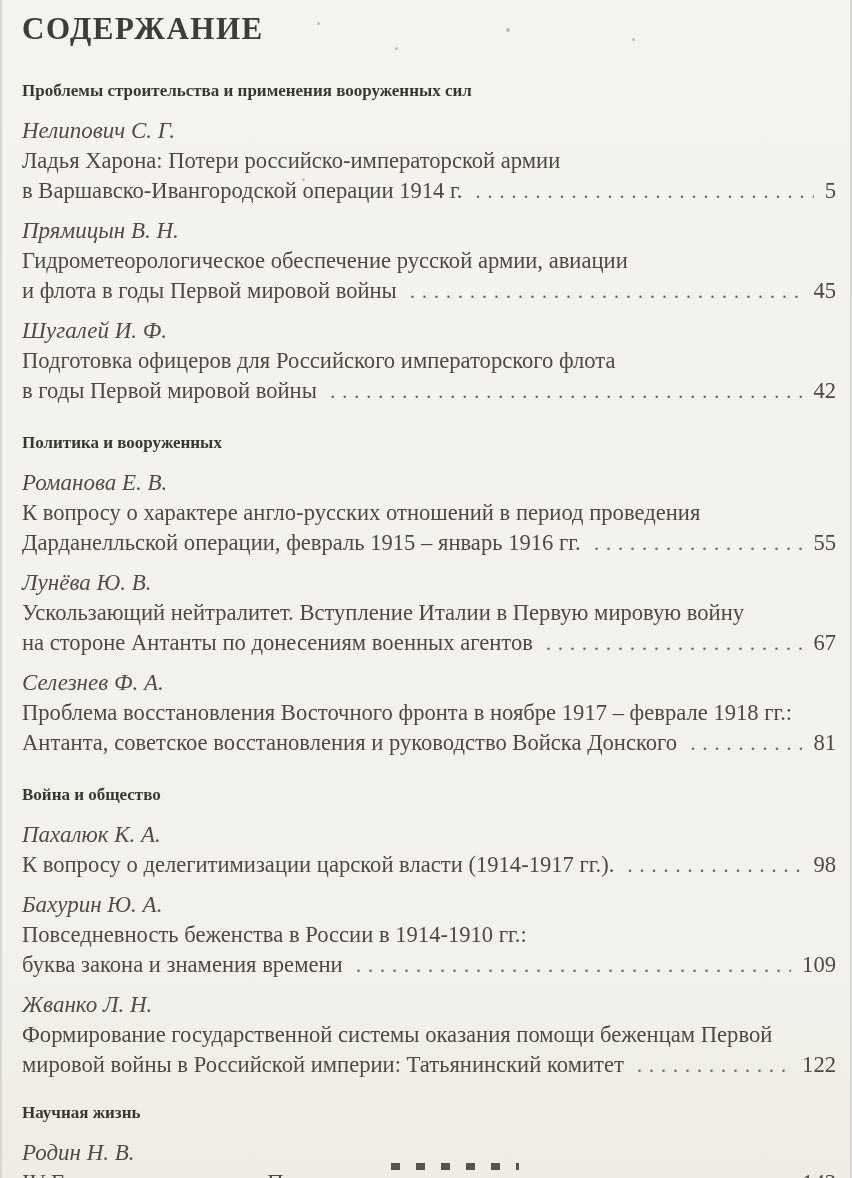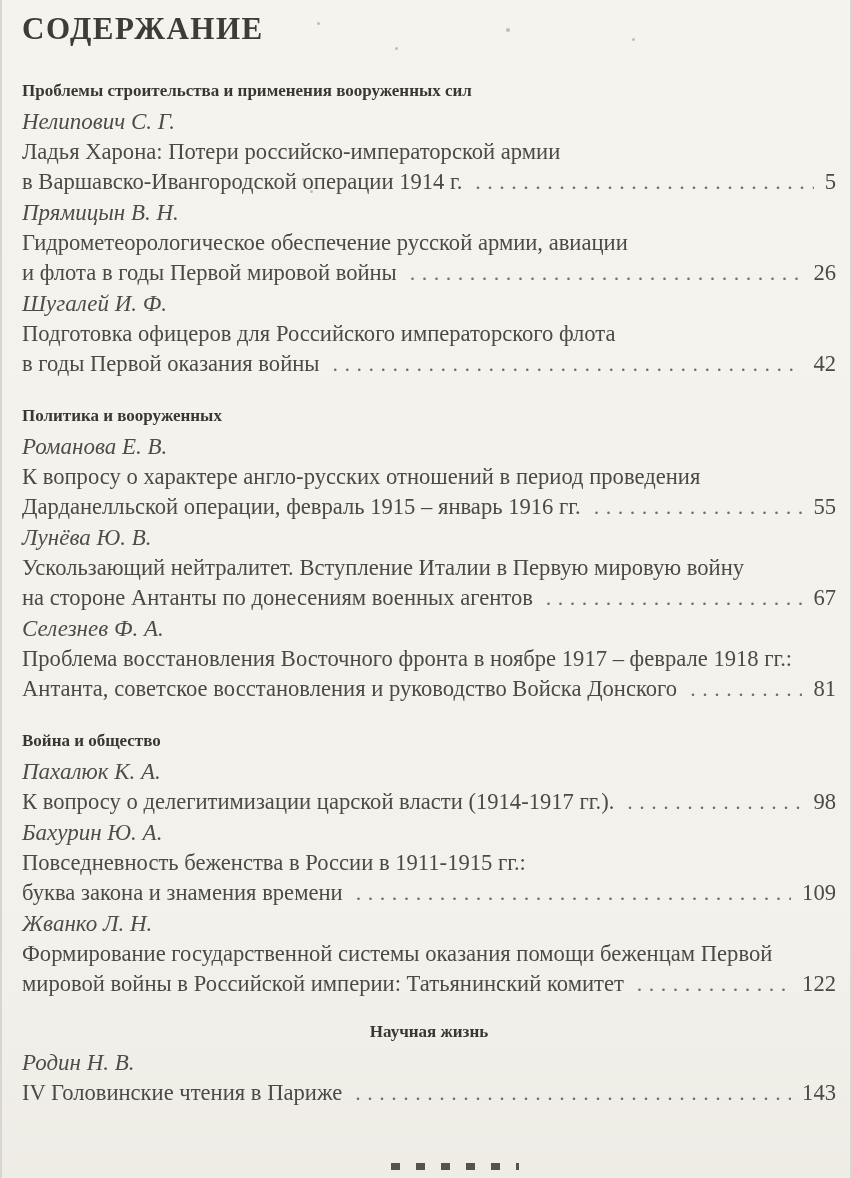--- a/index.html
+++ b/index.html
@@ -19,22 +19,22 @@
     font-weight:bold; letter-spacing:1.5px;
     color:#3d3c36;
   }
   .section-heading {
     margin:22px 0 0 0;
     font-size:17px; line-height:30px;
     font-weight:bold; color:#393830;
     white-space:nowrap;
   }
   #toc section:first-child .section-heading { margin-top:30px; }
-  #toc section:last-child  .section-heading { margin-top:18px;text-align:center; }
-  .toc-entry { margin-top:1px; }
+  #toc section:last-child  .section-heading { margin-top:18px; }
+  .toc-entry { margin-top:10px; }
   .author {
     font-style:italic;
     font-size:23px; line-height:30px;
     color:#4f4d46; white-space:nowrap;
   }
   .title-line {
     font-size:22.6px; line-height:30px;
     white-space:nowrap; overflow:hidden;
   }
   .leader-line { display:flex; align-items:baseline;gap:8px; }
@@ -74,29 +74,29 @@
               <span class="pagenum">5</span>
             </div>
           </div>
 
   <div class="toc-entry">
     <div class="author">Прямицын В. Н.</div>
   <div class="title-line">Гидрометеорологическое обеспечение русской армии, авиации</div>
             <div class="title-line leader-line">
               <span class="text">и флота в годы Первой мировой войны</span>
               <span class="dots"></span>
-              <span class="pagenum">26</span>
+              <span class="pagenum">45</span>
             </div>
           </div>
 
   <div class="toc-entry">
     <div class="author">Шугалей И. Ф.</div>
   <div class="title-line">Подготовка офицеров для Российского императорского флота</div>
             <div class="title-line leader-line">
-              <span class="text">в годы Первой оказания войны</span>
+              <span class="text">в годы Первой мировой войны</span>
               <span class="dots"></span>
               <span class="pagenum">42</span>
             </div>
           </div>
 </section>
 
   <section class="toc-section">
     <h2 class="section-heading">Политика и вооруженных</h2>
 
   <div class="toc-entry">
@@ -137,21 +137,21 @@
     <div class="author">Пахалюк К. А.</div>
   <div class="title-line leader-line">
               <span class="text">К вопросу о делегитимизации царской власти (1914-1917 гг.).</span>
               <span class="dots"></span>
               <span class="pagenum">98</span>
             </div>
           </div>
 
   <div class="toc-entry">
     <div class="author">Бахурин Ю. А.</div>
-  <div class="title-line">Повседневность беженства в России в 1911-1915 гг.:</div>
+  <div class="title-line">Повседневность беженства в России в 1914-1910 гг.:</div>
             <div class="title-line leader-line">
               <span class="text">буква закона и знамения времени</span>
               <span class="dots"></span>
               <span class="pagenum">109</span>
             </div>
           </div>
 
   <div class="toc-entry">
     <div class="author">Жванко Л. Н.</div>
   <div class="title-line">Формирование государственной системы оказания помощи беженцам Первой</div>

